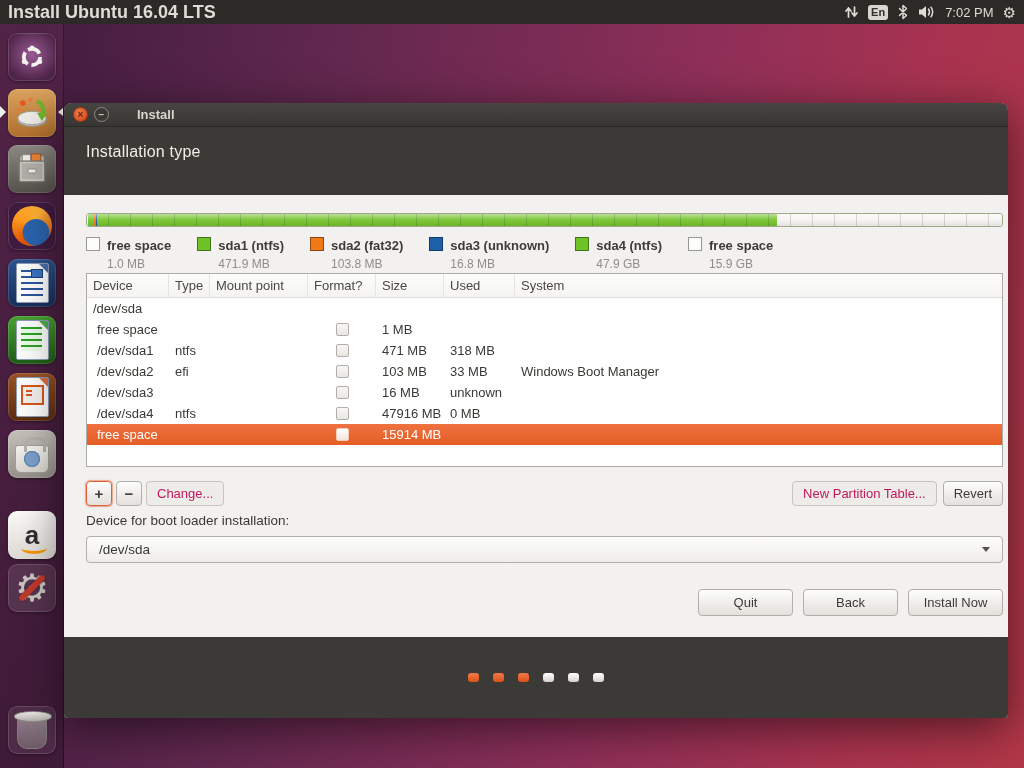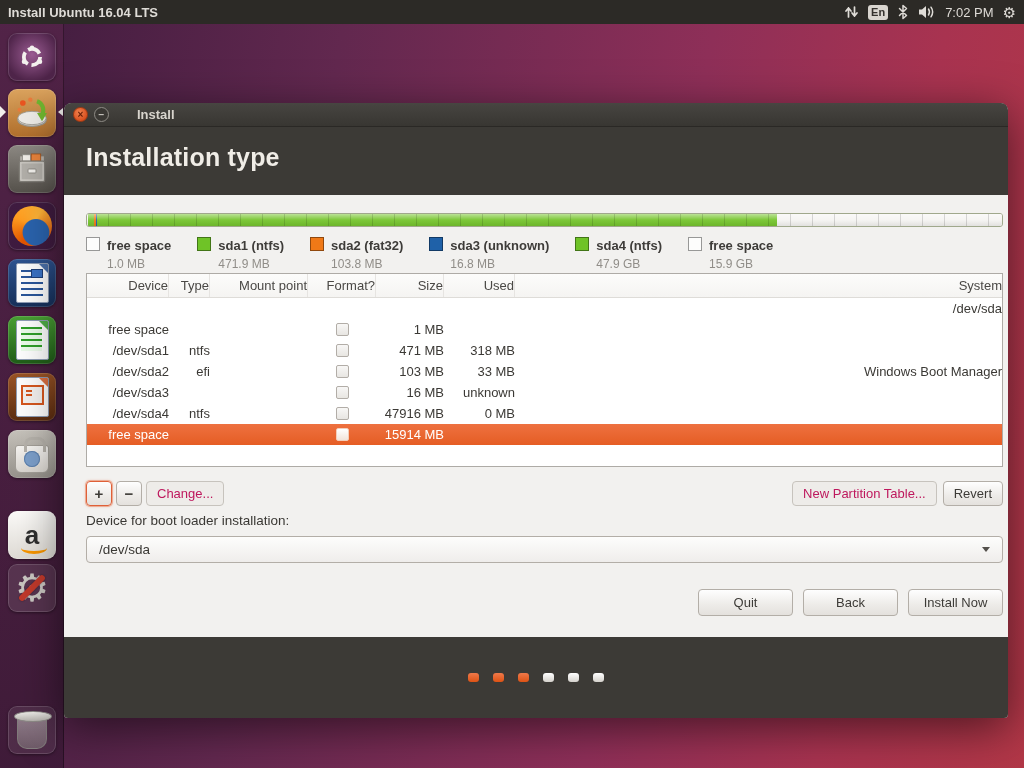--- a/index.html
+++ b/index.html
@@ -6,21 +6,21 @@
   html,body { width:1024px; height:768px; overflow:hidden; }
   body {
     font-family:"Liberation Sans", sans-serif;
     position:relative;
     background:linear-gradient(100deg,#3f1c3e 0%,#62284f 30%,#8e2f58 62%,#a83350 82%,#b23747 100%);
   }
 
   
   .topbar { position:absolute; top:0; left:0; right:0; height:24px; background:#2c2a26;
     color:#dfdcd7; display:flex; align-items:center; z-index:50; }
-  .topbar .app-title { font-size:13px; font-weight:bold; padding-left:8px; }
+  .topbar .app-title { font-size:18px; font-weight:bold; padding-left:8px; }
   .topbar .spacer { flex:1; }
   .indicators { display:flex; align-items:center; gap:9px; padding-right:8px; }
   .kbd-box { background:#d9d5cf; color:#34312d; font-size:11px; font-weight:bold;
     border-radius:3px; padding:1px 3px; line-height:13px; }
   .clock { font-size:13px; }
   .gear-glyph { font-size:15px; line-height:15px; }
   .ind-svg { display:block; }
 
   
   .launcher { position:absolute; top:24px; left:0; width:64px; bottom:0;
@@ -88,21 +88,21 @@
   .titlebar { position:absolute; top:0; left:0; right:0; height:24px;
     background:linear-gradient(#474541,#383632); border-bottom:1px solid #2a2825;
     border-radius:7px 7px 0 0; display:flex; align-items:center; }
   .winbtn { width:15px; height:15px; border-radius:50%; margin-left:6px;
     display:flex; align-items:center; justify-content:center; font-size:10px; font-weight:bold; }
   .btn-close { margin-left:9px; background:radial-gradient(circle at 40% 35%, #f0824f, #d9501f 70%);
     border:1px solid #a33a12; color:#6b2008; }
   .btn-min { background:#3a3834; border:1px solid #8e8b85; color:#c9c6c0; }
   .tb-title { margin-left:28px; font-size:13px; font-weight:bold; color:#d8d4cd; }
   .wheader { position:absolute; top:24px; left:0; right:0; height:68px; background:#3c3a36; }
-  .wheading { padding:16px 0 0 22px; font-size:25px; font-weight:700; color:#f0ede7; letter-spacing:.2px; }
+  .wheading { padding:16px 0 0 22px; font-size:16px; font-weight:400; color:#f0ede7; letter-spacing:.2px; }
   .content { position:absolute; top:92px; left:0; right:0; bottom:81px; background:#f2f1ef;border-radius:26px; }
   .wfooter { position:absolute; left:0; right:0; bottom:0; height:81px; background:#3c3a36;
     border-radius:0 0 4px 4px; display:flex; align-items:center; justify-content:center; gap:14px; }
   .dot { width:11px; height:9px; border-radius:3px; background:linear-gradient(#ffffff,#d4d1cc); }
   .dot.done { background:linear-gradient(#f0794a,#dd5214); }
 
   
   .diskbar { position:absolute; left:22px; right:5px; top:18px; height:14px; display:flex;
     border:1px solid rgba(60,80,20,.45); border-radius:3px; overflow:hidden; position:absolute; }
   .diskbar::after { content:""; position:absolute; inset:0; pointer-events:none;
@@ -113,21 +113,21 @@
   
   .legend { position:absolute; left:22px; top:41px; display:flex; gap:26px; }
   .lg-item { display:flex; gap:7px; }
   .lg-swatch { width:14px; height:14px; margin-top:1px; border:1px solid rgba(0,0,0,.4); }
   .lg-label { font-size:13px; font-weight:bold; color:#3e3c39; line-height:15px; }
   .lg-size { font-size:12px; color:#908d88; line-height:15px; }
 
   
   .ptable { position:absolute; left:22px; right:5px; top:78px; height:194px;
     background:#fff; border:1px solid #aeaba6; overflow:hidden; }
-  .tgrid { display:grid; grid-template-columns:82px 41px 98px 68px 68px 71px auto; align-items:center;text-align:right; }
+  .tgrid { display:grid; grid-template-columns:82px 41px 98px 68px 68px 71px auto; align-items:center; }
   .thead { height:24px; background:linear-gradient(#fcfcfb,#f5f4f2); border-bottom:1px solid #dedcd8; }
   .thead span { font-size:13px; color:#4a4845; padding-left:6px; line-height:23px;
     border-right:1px solid #e6e4e1; height:23px; overflow:hidden; white-space:nowrap; }
   .thead span:last-child { border-right:none; }
   .trow { height:21px; font-size:13px; color:#3b3935; white-space:nowrap; }
   .trow > span { padding-left:6px; overflow:hidden; }
   .trow .indent { padding-left:10px; }
   .trow.selected { background:linear-gradient(#ee7140,#e55d24); color:#fff; }
   .checkbox { width:13px; height:13px; border:1px solid #b2ada7; border-radius:2px;
     background:linear-gradient(#f8f7f6,#e8e6e2); justify-self:center; }

